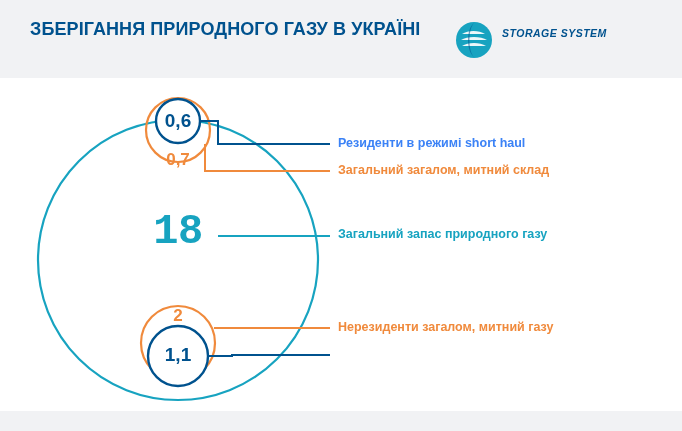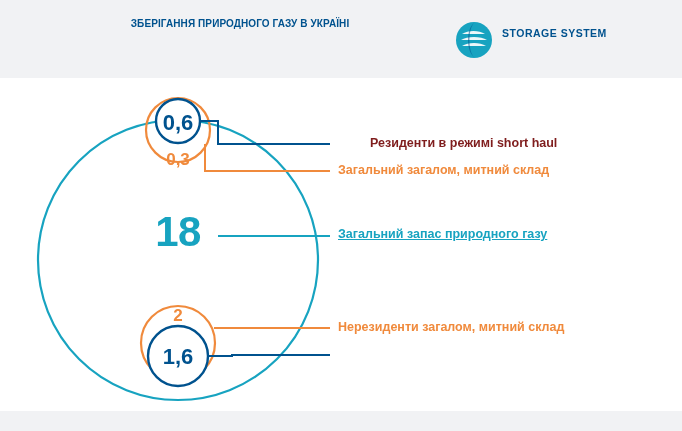--- a/index.html
+++ b/index.html
@@ -28,27 +28,26 @@
     top: 0;
     width: 682px;
     height: 78px;
     background: #f1f2f4;
   }
   .title {
     position: absolute;
     left: 30px;
     top: 17px;
     width: 420px;
-    font-size: 10px;
+    font-size: 18px;
     font-weight: bold;
     line-height: 1.42;
     color: #00528e;
     letter-spacing: 0.1px;
     text-transform: uppercase;
-    text-align: center;
   }
   .logo-block {
     position: absolute;
     left: 455px;
     top: 20px;
     width: 200px;
     height: 42px;
   }
   .logo-mark {
     position: absolute;
@@ -60,20 +59,21 @@
   .logo-text {
     position: absolute;
     left: 47px;
     top: 5px;
     font-size: 10.5px;
     font-weight: bold;
     line-height: 1.55;
     color: #00528e;
     letter-spacing: 0.5px;
     text-transform: uppercase;
+    font-style: italic;
   }
   .diagram {
     position: absolute;
     left: 0;
     top: 78px;
     width: 682px;
     height: 353px;
   }
   svg.lines {
     position: absolute;
@@ -81,37 +81,37 @@
     top: 0;
     width: 682px;
     height: 353px;
   }
   .label {
     position: absolute;
     font-size: 12.5px;
     font-weight: bold;
     white-space: nowrap;
   }
-  .label.blue  { color: #7f1d1d; margin-left: 32px; }
+  .label.blue  { color: #3b82f6; }
   .label.orange{ color: #f08a3c; }
   .label.teal  { color: #17a3c0; }
 
   .value {
     position: absolute;
     font-weight: bold;
     text-align: center;
     white-space: nowrap;
   }
   .value.big {
     font-size: 42px;
     color: #17a3c0;
     letter-spacing: -0.5px;
   }
   .value.small-blue {
-    font-size: 22px;
+    font-size: 19px;
     color: #00528e;
   }
   .value.small-orange {
     font-size: 17px;
     color: #f08a3c;
   }
   .footer-band {
     position: absolute;
     left: 0;
     bottom: 0;
@@ -159,26 +159,26 @@
       <circle cx="178" cy="278" r="30" fill="#ffffff" stroke="#00528e" stroke-width="2.4"></circle>
 
       <path d="M200 43 L218 43 L218 66 L330 66" fill="none" stroke="#00528e" stroke-width="2"></path>
       <path d="M205 66 L205 93 L330 93" fill="none" stroke="#f08a3c" stroke-width="2"></path>
       <path d="M218 158 L330 158" fill="none" stroke="#17a3c0" stroke-width="2"></path>
       <path d="M214 250 L330 250" fill="none" stroke="#f08a3c" stroke-width="2"></path>
       <path d="M207 278 L232 278 L232 277 L330 277" fill="none" stroke="#00528e" stroke-width="2"></path>
     </svg>
 
     <div class="value small-blue" style="left:148px; top:32px;  width:60px;">0,6</div>
-    <div class="value small-orange" style="left:148px; top:72px;  width:60px;">0,3</div>
-    <div class="value big" style="left:128px; top:130px; width:100px;">18</div>
+    <div class="value small-orange" style="left:148px; top:72px;  width:60px;">0,7</div>
+    <div class="value big" style="left:128px; top:130px; width:100px;font-family:Liberation Mono, monospace;">18</div>
     <div class="value small-orange" style="left:148px; top:228px; width:60px;">2</div>
-    <div class="value small-blue" style="left:148px; top:266px; width:60px;">1,6</div>
+    <div class="value small-blue" style="left:148px; top:266px; width:60px;">1,1</div>
 
     <div class="label blue" style="left:338px; top:58px;">Резиденти в режимі short haul</div>
     <div class="label orange" style="left:338px; top:85px;">Загальний загалом, митний склад</div>
-    <div class="label teal" style="left:338px; top:149px;text-decoration:underline;">Загальний запас природного газу</div>
-    <div class="label orange" style="left:338px; top:242px;">Нерезиденти загалом, митний склад</div>
+    <div class="label teal" style="left:338px; top:149px;">Загальний запас природного газу</div>
+    <div class="label orange" style="left:338px; top:242px;">Нерезиденти загалом, митний газу</div>
 
   </div>
 
   <div class="footer-band"></div>
 </div>
 
 </body></html>

